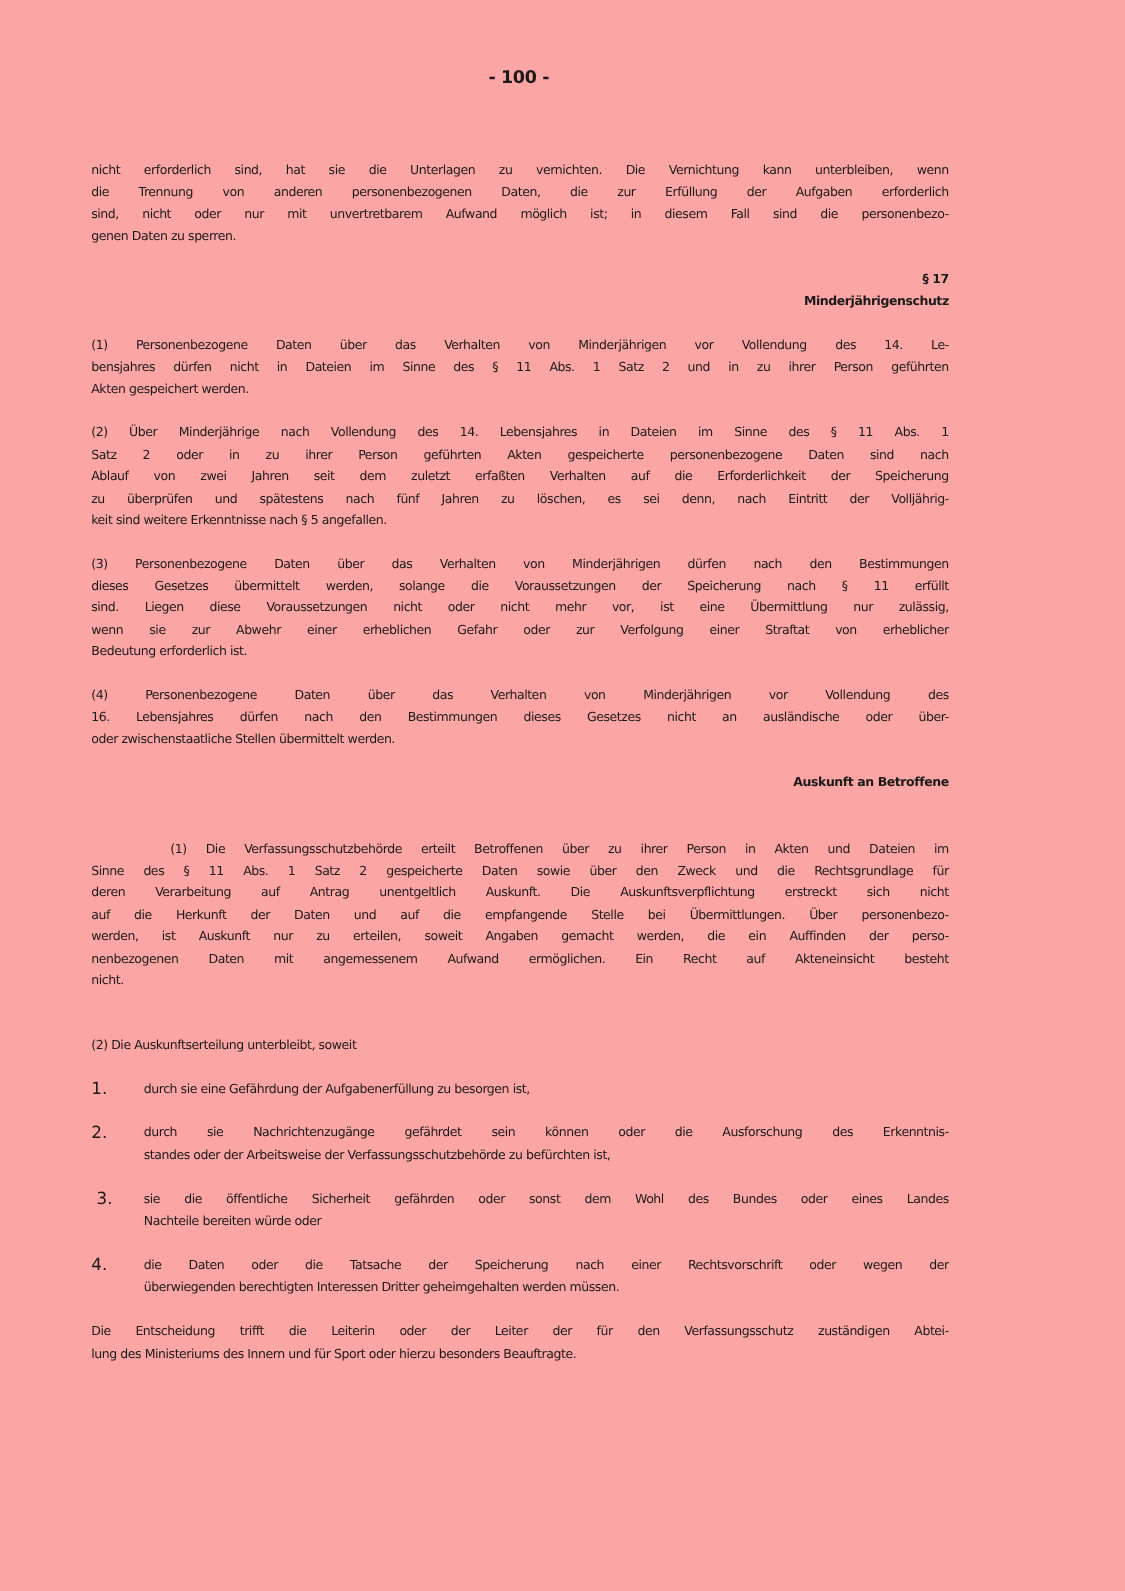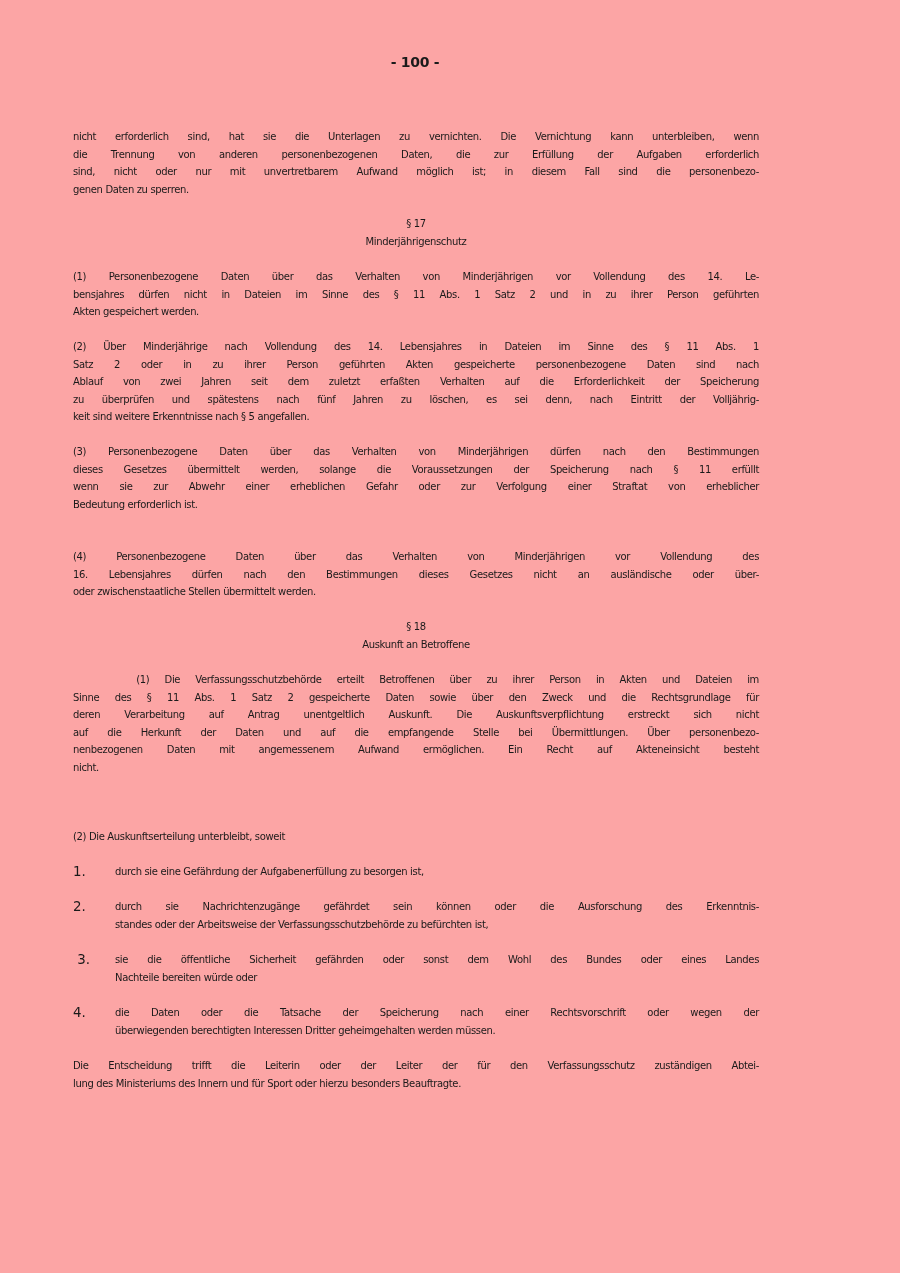--- a/index.html
+++ b/index.html
@@ -2,21 +2,21 @@
 <html><head>
 <meta charset="utf-8">
 <style>
   html, body { margin: 0; padding: 0; background: #ffffff; }
   body { width: 900px; height: 1273px; position: relative; overflow: hidden; font-family: "DejaVu Sans", sans-serif; color: #1a1a1a; }
   .page { position: absolute; left: 0; top: 0; width: 900px; height: 1273px; background: #fca5a5; }
   .pagenum { position: absolute; top: 54px; left: 0; width: 830px; text-align: center; font-weight: bold; font-size: 14px; letter-spacing: -0.3px; }
   .line { height: 17.5px; line-height: 17.5px; font-size: 10px; white-space: nowrap; overflow: visible; letter-spacing: -0.35px; }
   .j { text-align: justify; text-align-last: justify; white-space: normal; }
   .l { text-align: left; }
-  .c { text-align: center; width: 686px; }
+  .c { text-align: right; width: 686px; font-weight: bold; }
   .block { position: absolute; left: 73px; width: 686px; }
   .item { position: absolute; left: 73px; width: 686px; }
   .num { position: absolute; left: 0; top: 0; width: 40px; font-size: 13.4px; line-height: 17.5px; }
   .itxt { position: absolute; left: 42px; width: 644px; }
 </style>
 </head>
 <body>
 
 <div class="page">
 
@@ -44,40 +44,41 @@
     <div class="line j">(2) Über Minderjährige nach Vollendung des 14. Lebensjahres in Dateien im Sinne des § 11 Abs. 1</div>
     <div class="line j">Satz 2 oder in zu ihrer Person geführten Akten gespeicherte personenbezogene Daten sind nach</div>
     <div class="line j">Ablauf von zwei Jahren seit dem zuletzt erfaßten Verhalten auf die Erforderlichkeit der Speicherung</div>
     <div class="line j">zu überprüfen und spätestens nach fünf Jahren zu löschen, es sei denn, nach Eintritt der Volljährig-</div>
     <div class="line l">keit sind weitere Erkenntnisse nach § 5 angefallen.</div>
   </div>
 
   <div class="block" style="top:443px;">
     <div class="line j">(3) Personenbezogene Daten über das Verhalten von Minderjährigen dürfen nach den Bestimmungen</div>
     <div class="line j">dieses Gesetzes übermittelt werden, solange die Voraussetzungen der Speicherung nach § 11 erfüllt</div>
+    <div class="line j">sind. Liegen diese Voraussetzungen nicht oder nicht mehr vor, ist eine Übermittlung nur zulässig,</div>
     <div class="line j">wenn sie zur Abwehr einer erheblichen Gefahr oder zur Verfolgung einer Straftat von erheblicher</div>
     <div class="line l">Bedeutung erforderlich ist.</div>
   </div>
 
   <div class="block" style="top:548px;">
     <div class="line j">(4) Personenbezogene Daten über das Verhalten von Minderjährigen vor Vollendung des</div>
     <div class="line j">16. Lebensjahres dürfen nach den Bestimmungen dieses Gesetzes nicht an ausländische oder über-</div>
     <div class="line l">oder zwischenstaatliche Stellen übermittelt werden.</div>
   </div>
 
   <div class="block" style="top:618px;">
-    <div class="line c">§ 18</div>
     <div class="line c">Auskunft an Betroffene</div>
   </div>
 
   <div class="block" style="top:671px;">
     <div class="line j" style="white-space:pre-wrap;margin-left:48px;"> (1) Die Verfassungsschutzbehörde erteilt Betroffenen über zu ihrer Person in Akten und Dateien im</div>
     <div class="line j">Sinne des § 11 Abs. 1 Satz 2 gespeicherte Daten sowie über den Zweck und die Rechtsgrundlage für</div>
     <div class="line j">deren Verarbeitung auf Antrag unentgeltlich Auskunft. Die Auskunftsverpflichtung erstreckt sich nicht</div>
     <div class="line j">auf die Herkunft der Daten und auf die empfangende Stelle bei Übermittlungen. Über personenbezo-</div>
+    <div class="line j">werden, ist Auskunft nur zu erteilen, soweit Angaben gemacht werden, die ein Auffinden der perso-</div>
     <div class="line j">nenbezogenen Daten mit angemessenem Aufwand ermöglichen. Ein Recht auf Akteneinsicht besteht</div>
     <div class="line l">nicht.</div>
   </div>
 
   <div class="block" style="top:828px;">
     <div class="line l">(2) Die Auskunftserteilung unterbleibt, soweit</div>
   </div>
 
   <div class="item" style="top:863px;">
     <div class="num">1.</div>

